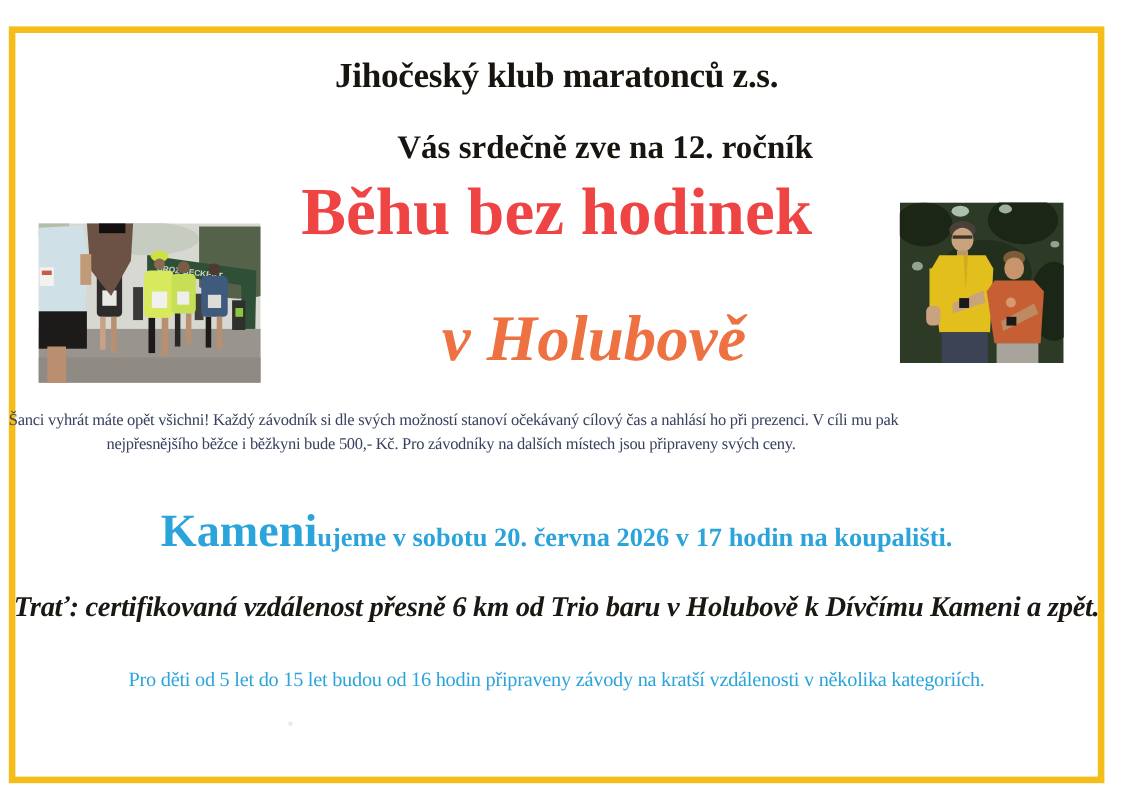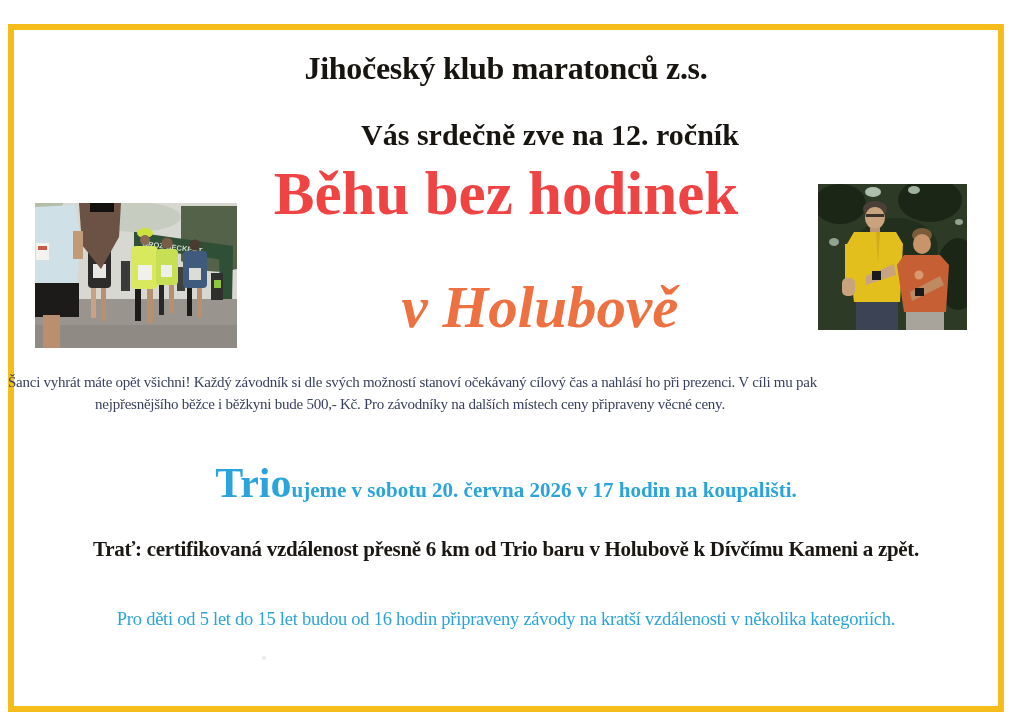--- a/index.html
+++ b/index.html
@@ -10,22 +10,22 @@
   .cline{position:absolute;left:8px;width:996px;text-align:center;white-space:nowrap;}
   .club-name{top:51px;font-size:32px;font-weight:bold;color:#18140f;letter-spacing:-0.3px;line-height:1.1;}
   .invitation{top:118px;font-size:30px;font-weight:bold;color:#18140f;line-height:1.1;margin-left:44px;}
   .event-title{top:163px;font-size:61px;font-weight:bold;color:#ef4444;line-height:1.0;}
   .event-location{top:278px;font-size:59px;font-weight:bold;font-style:italic;color:#ee7142;line-height:1.0;padding-left:34px;}
   .paragraph{position:absolute;left:8px;top:371px;width:804px;text-align:center;
              color:#39415f;font-size:15px;line-height:22px;letter-spacing:-0.25px;}
   .paragraph div{white-space:nowrap;}
   .start-line{top:462px;line-height:1.0;color:#2aa4db;font-weight:bold;}
   .start-word{font-size:42px;}
-  .start-rest{font-size:21px;}
-  .track-line{top:538px;font-size:21px;font-weight:bold;color:#1b1713;letter-spacing:-0.3px;line-height:1.1;}
+  .start-rest{font-size:24px;}
+  .track-line{top:538px;font-size:26px;font-weight:bold;color:#1b1713;letter-spacing:-0.3px;line-height:1.1;font-style:italic;}
   .children-line{top:609px;font-size:18.5px;font-weight:normal;color:#2aa4db;letter-spacing:-0.25px;line-height:1.1;}
   .photo{position:absolute;display:block;}
   #left-photo{left:35px;top:203px;width:202px;height:145px;}
   #right-photo{left:818px;top:184px;width:149px;height:146px;}
   .speck{position:absolute;width:4px;height:4px;background:#e9e9e9;border-radius:50%;}
 </style>
 </head>
 <body>
 
 <div id="page">
@@ -142,25 +142,25 @@
       <path d="M86,71 L122,71 L131,81 L128,128 L86,128 L79,81 Z" fill="#c75f35"></path>
       <circle cx="101" cy="91" r="4.5" fill="#e8c8a0" opacity="0.55"></circle>
       <polygon points="122,92 92,108 94,117 126,101" fill="#bd8a62"></polygon>
       <rect x="97" y="104" width="9" height="8" fill="#191919"></rect>
       <rect x="88" y="128" width="38" height="18" fill="#a8a49c"></rect>
     </g>
   </svg>
 
   <div class="paragraph">
     <div>Šanci vyhrát máte opět všichni! Každý závodník si dle svých možností stanoví očekávaný cílový čas a nahlásí ho při prezenci. V cíli mu pak</div>
-    <div>nejpřesnějšího běžce i běžkyni bude 500,- Kč. Pro závodníky na dalších místech ceny připraveny věcné ceny.</div>
+    <div>nejpřesnějšího běžce i běžkyni bude 500,- Kč. Pro závodníky na dalších místech jsou připraveny svých ceny.</div>
   </div>
 
   <div class="cline start-line">
-    <span class="start-word">Trio</span><span class="start-rest">ujeme v sobotu 20. června 2026 v 17 hodin na koupališti.</span>
+    <span class="start-word">Kameni</span><span class="start-rest">ujeme v sobotu 20. června 2026 v 17 hodin na koupališti.</span>
   </div>
 
   <div class="cline track-line">Trať: certifikovaná vzdálenost přesně 6 km od Trio baru v Holubově k Dívčímu Kameni a zpět.</div>
 
   <div class="cline children-line">Pro děti od 5 let do 15 let budou od 16 hodin připraveny závody na kratší vzdálenosti v několika kategoriích.</div>
 
   <div class="speck" style="left:262px;top:656px;"></div>
 
 </div>
 

